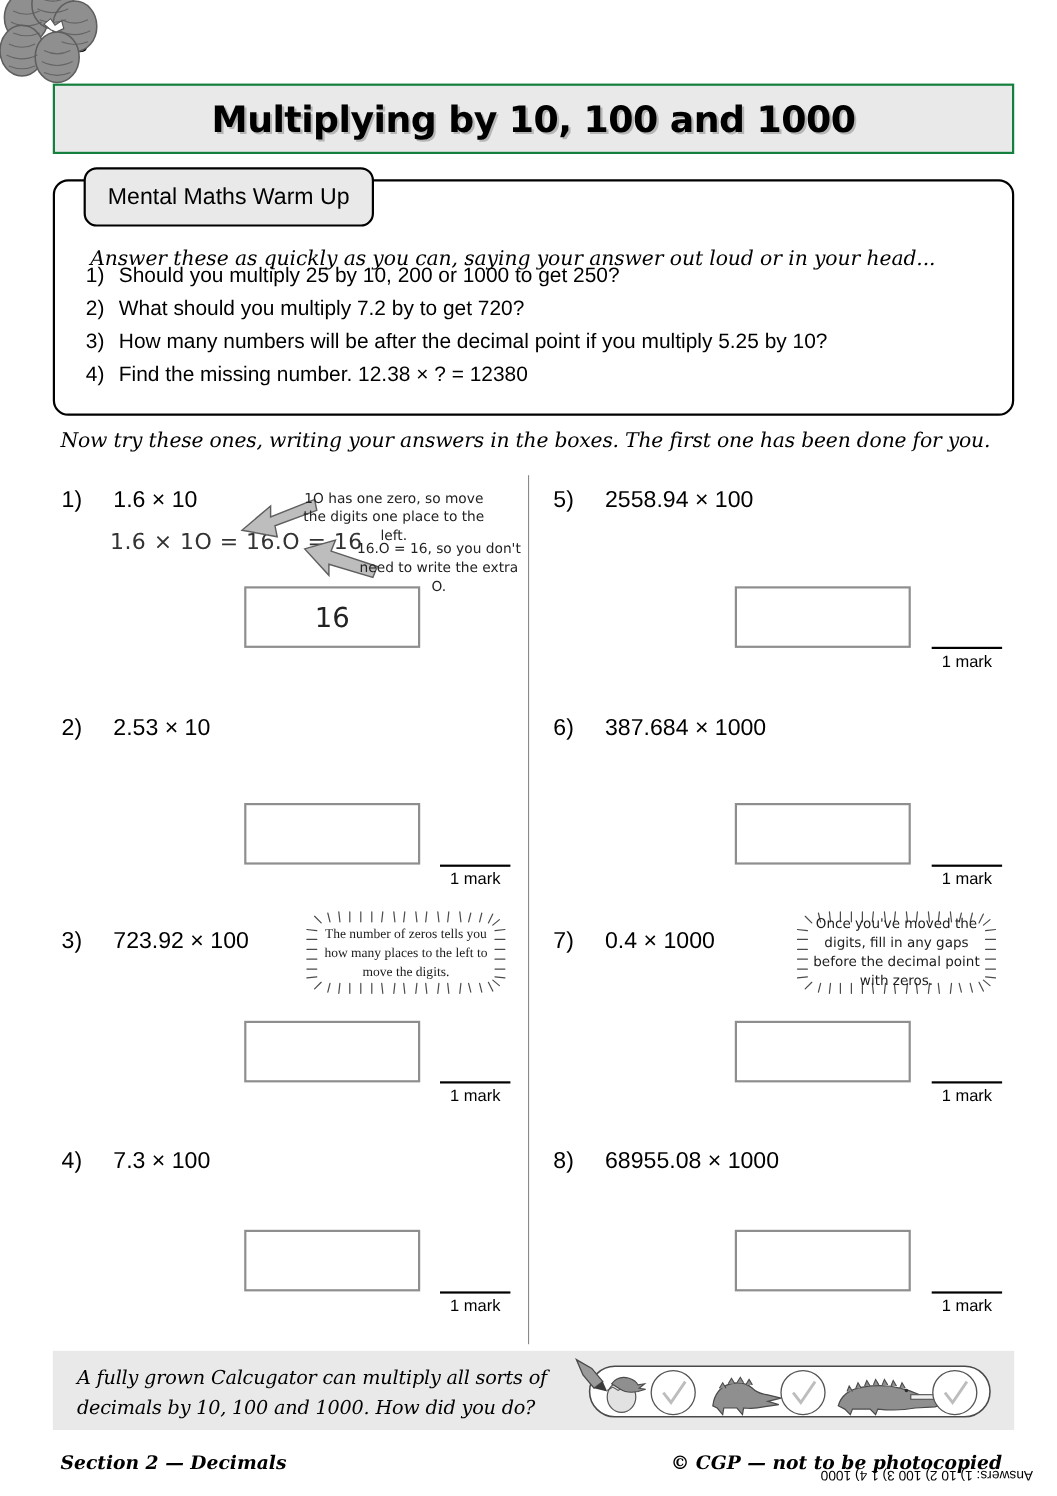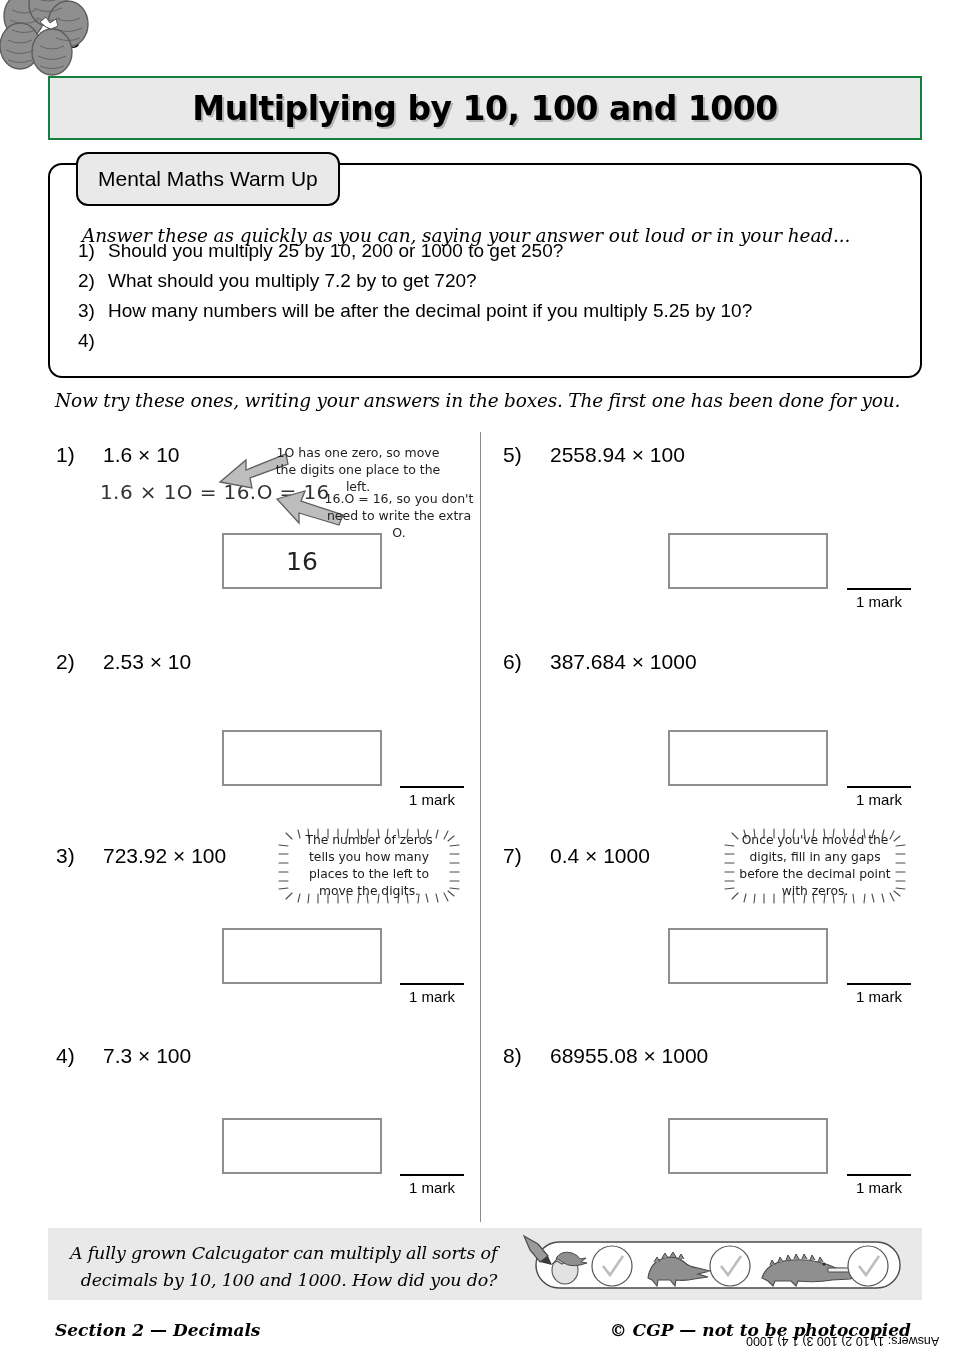--- a/index.html
+++ b/index.html
@@ -245,21 +245,20 @@
   }
   .footer-text {
     position: absolute;
     left: 22px;
     top: 12px;
     font-family: "DejaVu Serif", serif;
     font-style: italic;
     font-size: 17.5px;
     line-height: 27px;
     letter-spacing: -0.2px;
-    text-align: right;
   }
   .calcugator {
     position: absolute;
     right: 14px;
     top: 6px;
     width: 390px;
     height: 60px;
   }
 
   .footer-left {
@@ -324,20 +323,21 @@
   <div class="warmup-item">
     <span class="warmup-num">2)</span>
     <span>What should you multiply 7.2 by to get 720?</span>
   </div>
   <div class="warmup-item">
     <span class="warmup-num">3)</span>
     <span>How many numbers will be after the decimal point if you multiply 5.25 by 10?</span>
   </div>
   <div class="warmup-item">
     <span class="warmup-num">4)</span>
+    <span>Find the missing number.  12.38 × ? = 12380</span>
   </div>
 </div>
 
 <div class="warmup-answers"><span>Answers:</span><span> 1) 10 2) 100 3) 1 4) 1000</span></div>
 
 <div class="instruction">Now try these ones, writing your answers in the boxes.  The first one has been done for you.</div>
 
 <div class="divider"></div>
 
 <div class="q" style="left:48px; top:443px;">
@@ -375,21 +375,21 @@
   <div class="rule"></div>
   <div class="lbl">1 mark</div>
 </div>
 
 <div class="q" style="left:48px; top:844px;">
   <div class="q-head">
     <span class="q-num">3)</span>
     <span class="q-expr">723.92 × 100</span>
   </div>
 </div>
-<div class="hint" style="left:276px; top:827px;">
+<div class="hint" style="left:276px; top:827px;font-family:Liberation Serif, serif;">
   <svg class="burst" viewBox="0 0 186 78" preserveAspectRatio="none">
     <g stroke="#4a4a4a" stroke-width="1.1" stroke-linecap="round">
       <path d="M10 6 L16 12 M22 3 L24 11 M32 2 L33 11 M42 2 L42 11 M52 2 L52 11 M62 2 L62 11 M72 2 L71 11 M82 2 L83 11 M92 2 L91 11 M102 2 L103 11 M112 2 L111 11 M122 2 L123 11 M132 2 L131 11 M142 2 L143 11 M152 3 L150 11 M162 3 L160 11 M172 4 L168 12 M178 9 L172 14"></path>
       <path d="M10 72 L16 66 M22 75 L24 67 M32 76 L33 67 M42 76 L42 67 M52 76 L52 67 M62 76 L62 67 M72 76 L71 67 M82 76 L83 67 M92 76 L91 67 M102 76 L103 67 M112 76 L111 67 M122 76 L123 67 M132 76 L131 67 M142 76 L143 67 M152 75 L150 67 M162 75 L160 67 M172 74 L168 66 M178 69 L172 64"></path>
       <path d="M3 18 L12 19 M3 27 L12 27 M3 36 L12 36 M3 45 L12 45 M3 54 L12 54 M3 62 L12 61"></path>
       <path d="M183 18 L174 19 M183 27 L174 27 M183 36 L174 36 M183 45 L174 45 M183 54 L174 54 M183 62 L174 61"></path>
     </g>
   </svg>
   <span class="htext">The number of zeros tells you how many places to the left to move the digits.</span>
 </div>

